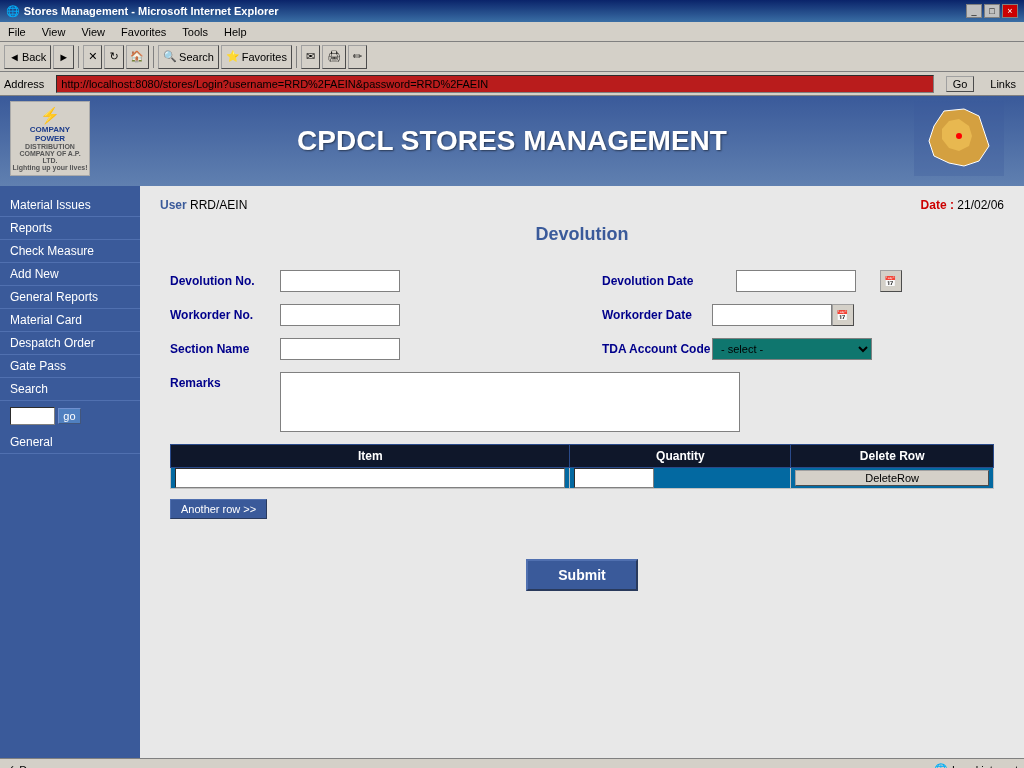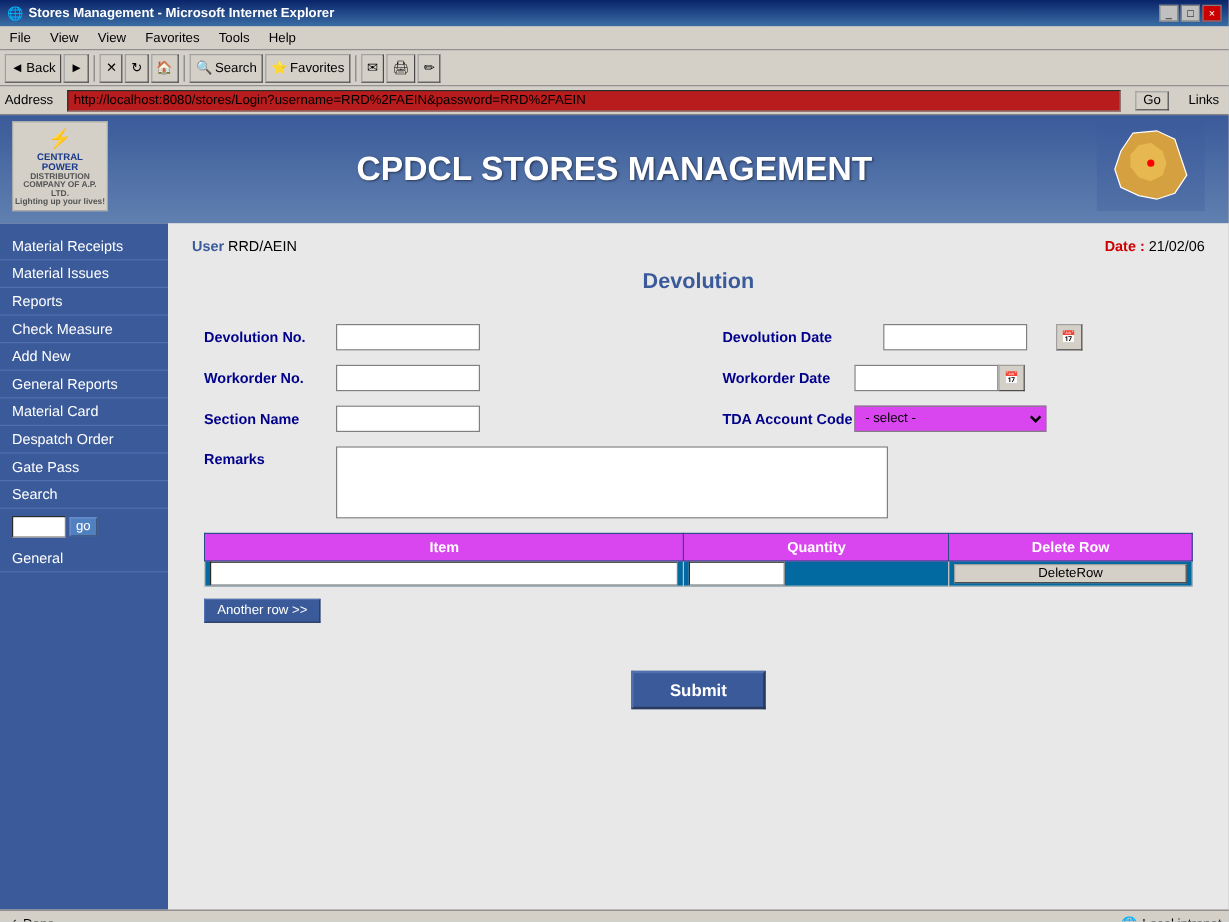--- a/index.html
+++ b/index.html
@@ -121,36 +121,36 @@
       height: 22px; border: 1px solid #808080; background: white;
       font-size: 11px; padding: 1px 4px; width: 120px;
     }
     .cal-btn {
       width: 22px; height: 22px; background: #d4d0c8; border: 1px outset #a0a0a0;
       font-size: 10px; cursor: pointer; display: flex; align-items: center; justify-content: center;
     }
 
     
     .tda-select {
-      height: 22px; border: 1px solid #808080; background: #d946ef;
+      height: 22px; border: 1px solid #808080; background: #0f766e;
       font-size: 11px; padding: 1px 4px; width: 160px;
     }
 
     
     .remarks-row { margin-bottom: 12px; display: flex; align-items: flex-start; }
     .remarks-label { color: #00008b; font-size: 12px; font-weight: bold; min-width: 110px; padding-top: 4px; }
     .remarks-textarea {
       width: 460px; height: 60px; border: 1px solid #808080; background: white;
       font-size: 11px; padding: 2px 4px; resize: none;
     }
 
     
     .items-table { width: 100%; border-collapse: collapse; margin-bottom: 10px; }
     .items-table th {
-      background: #d946ef; color: white; padding: 4px 8px; font-size: 12px;
+      background: #0f172a; color: white; padding: 4px 8px; font-size: 12px;
       border: 1px solid #2a4a8a; text-align: center;
     }
     .items-table td { padding: 0 4px; border: 1px solid #c0c0c0; background: #0369a1; }
     .item-input { width: 100%; height: 20px; border: 1px inset #808080; background: white; font-size: 11px; padding: 1px 4px; }
     .delete-btn {
       background: #d4d0c8; border: 1px outset #a0a0a0; font-size: 11px;
       padding: 1px 8px; cursor: pointer; width: 100%;
     }
 
     
@@ -222,41 +222,40 @@
   <button class="go-btn">Go</button>
   <span class="links-btn">Links</span>
 </div>
 
 <div class="app-container">
 
   <div class="app-header">
     <div class="app-logo">
       <div style="font-size:8px;font-weight:bold;color:#1a3a8a;text-align:center;">
         <div style="font-size:16px;">⚡</div>
-        <div>CENTRAL</div>
+        <div>COMPANY</div>
         <div>POWER</div>
         <div style="font-size:7px;color:#555;">DISTRIBUTION COMPANY OF A.P. LTD.</div>
         <div style="font-size:7px;color:#555;">Lighting up your lives!</div>
       </div>
     </div>
     <div class="app-title">CPDCL STORES MANAGEMENT</div>
     <div class="app-map">
       <svg viewBox="0 0 90 75" xmlns="http://www.w3.org/2000/svg">
         <rect width="90" height="75" fill="#3a5a9a" opacity="0.3"></rect>
         <path d="M30,10 L50,8 L65,15 L70,30 L75,45 L65,60 L50,65 L35,62 L20,55 L15,40 L20,25 Z" fill="#d4a040" stroke="#fff" stroke-width="1"></path>
         <path d="M35,20 L45,18 L55,25 L58,35 L55,45 L45,50 L35,47 L28,38 L28,28 Z" fill="#e8b850"></path>
         <circle cx="45" cy="35" r="3" fill="red"></circle>
       </svg>
     </div>
   </div>
 
   <div class="main-layout">
 
     <div class="sidebar">
-      <div class="sidebar-item">Material Receipts</div>
       <div class="sidebar-item">Material Issues</div>
       <div class="sidebar-item">Reports</div>
       <div class="sidebar-item">Check Measure</div>
       <div class="sidebar-item">Add New</div>
       <div class="sidebar-item">General Reports</div>
       <div class="sidebar-item">Material Card</div>
       <div class="sidebar-item">Despatch Order</div>
       <div class="sidebar-item">Gate Pass</div>
       <div class="sidebar-item">Search</div>
       <div class="sidebar-search">

